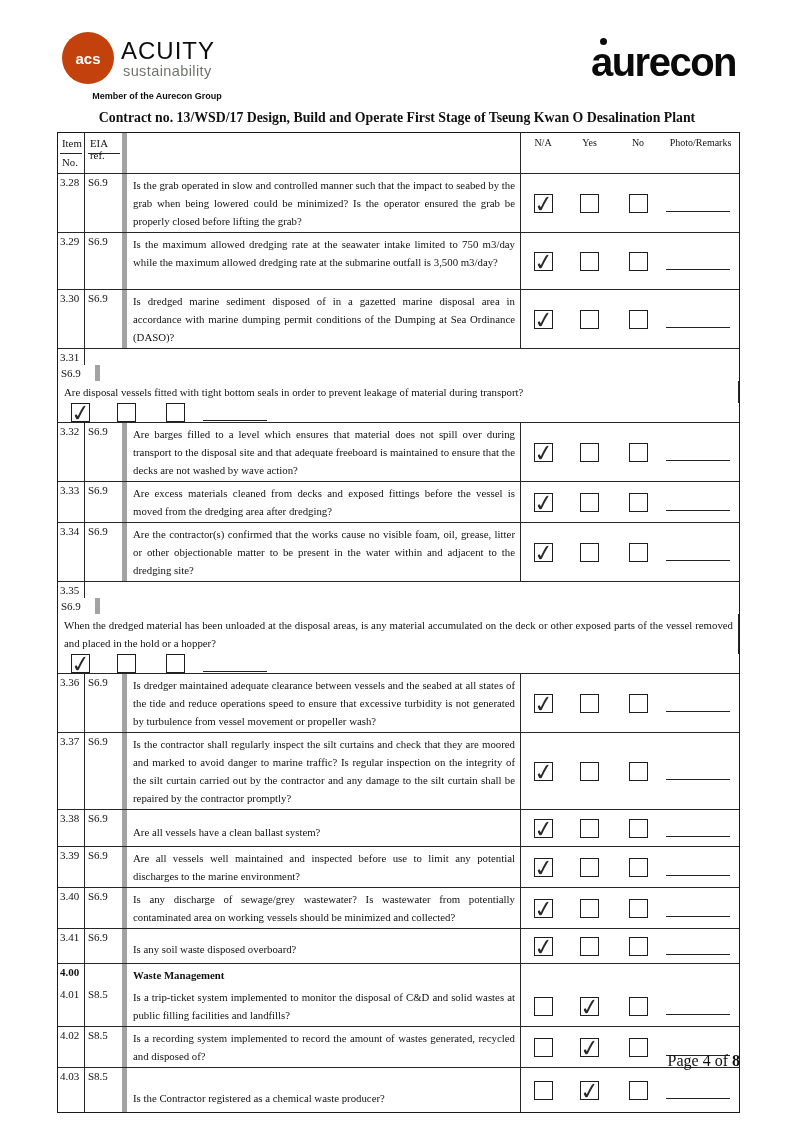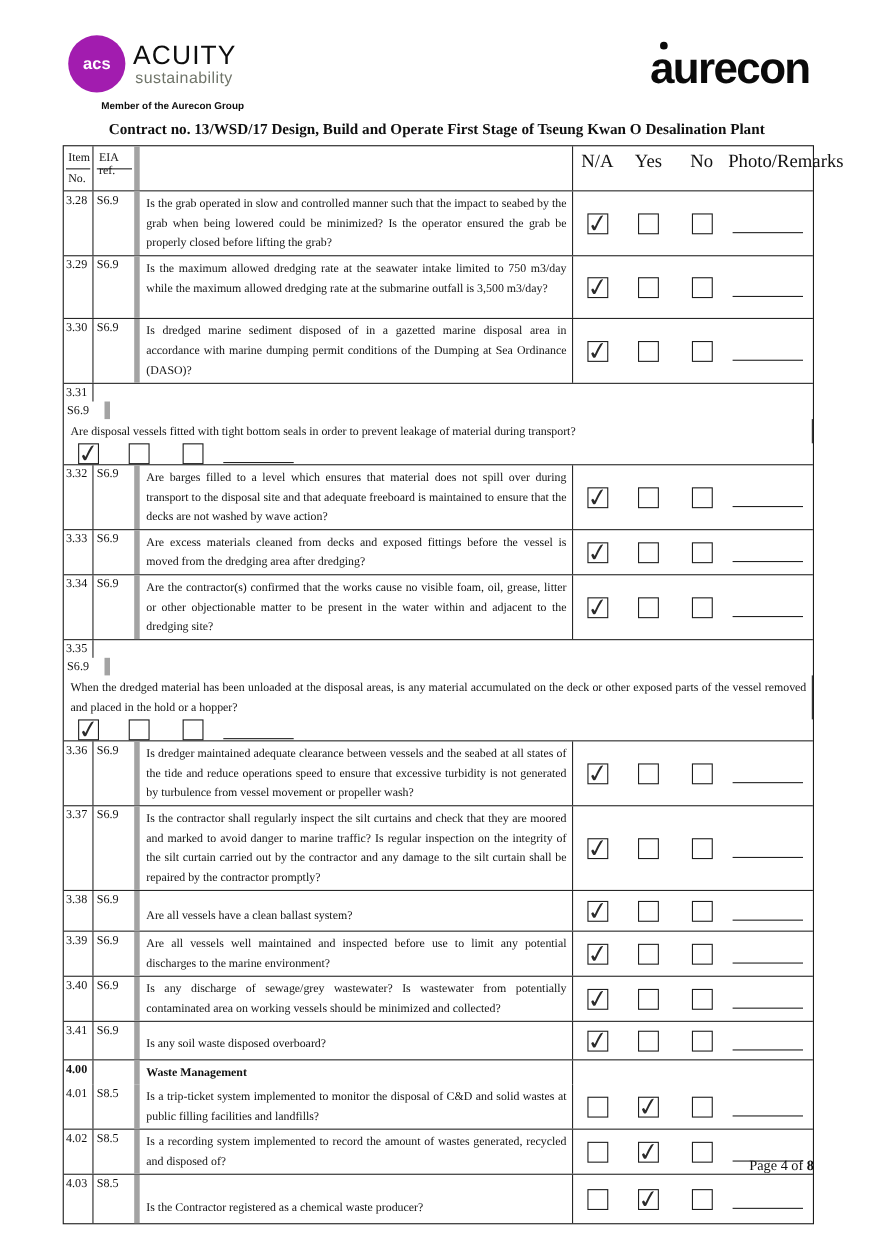--- a/index.html
+++ b/index.html
@@ -5,21 +5,21 @@
   * { margin:0; padding:0; box-sizing:border-box; }
   html,body { background:#fff; }
   body {
     width:794px; height:1123px; position:relative; overflow:hidden;
     font-family:"Liberation Serif", serif; color:#111;
   }
   
   .doc-header { display:flex; justify-content:space-between; align-items:flex-start; padding:32px 58px 0 62px; }
   .acuity-top { display:flex; align-items:center; gap:7px; }
   .acs-circle {
-    width:52px; height:52px; border-radius:50%; background:#a21caf; color:#fff;
+    width:52px; height:52px; border-radius:50%; background:#c2410c; color:#fff;
     display:flex; flex-direction:column; align-items:center; justify-content:center;
     font-family:"Liberation Sans", sans-serif; font-weight:bold; font-size:15px; line-height:13px;
   }
   .acs-circle span { display:block; }
   .acuity-name { font-family:"Liberation Sans", sans-serif; font-weight:normal; font-size:24px; letter-spacing:1px; color:#0d0d0d; line-height:25px; }
   .acuity-sub  { font-family:"Liberation Sans", sans-serif; font-size:14.5px; color:#70756a; letter-spacing:0.4px; line-height:16px; margin-left:2px; }
   .acuity-member { font-family:"Liberation Sans", sans-serif; font-weight:bold; font-size:9px; color:#0d0d0d; margin-top:7px; text-align:center; width:190px; }
   .aurecon { position:relative; font-family:"Liberation Sans", sans-serif; font-weight:bold; font-size:40px; letter-spacing:-1.5px; color:#0a0a0a; margin-top:10px; line-height:40px; }
   .aurecon-dot { position:absolute; width:7px; height:7px; border-radius:50%; background:#0a0a0a; top:-4px; left:9px; }
   
@@ -38,23 +38,23 @@
   .tick { position:absolute; left:-1px; bottom:-5px; font-size:23px; color:#2a2a2a; transform:rotate(-8deg); font-family:"DejaVu Sans", sans-serif; }
   .remark-line { width:64px; height:1px; background:#222; margin-top:16px; margin-right:6px; }
   .section .c-q { font-weight:bold; text-align:left; }
   .section .c-item { font-weight:bold; }
   .vbottom .c-q { display:flex; flex-direction:column; justify-content:flex-end; padding-bottom:5px; }
   
   .thead { min-height:40px; font-size:11.5px; }
   .thead .hdr-top { height:19px; border-bottom:1px solid #262626; padding:2px 2px 0 2px; font-size:10.8px; }
   .thead .hdr-bot { padding:2px 2px 0 2px; font-size:10.8px; }
   .hdr-labels { align-items:start; }
-  .hdr-labels .hl { text-align:center; padding-top:4px; font-size:17px; }
+  .hdr-labels .hl { text-align:center; padding-top:4px; font-size:10px; }
   
-  .page-footer { position:absolute; top:1052px; right:54px; font-size:13px; }
+  .page-footer { position:absolute; top:1052px; right:54px; font-size:16px; }
   .page-footer b { font-weight:bold; }
 </style>
 </head>
 <body>
 
 <div class="page">
 
   <div class="doc-header">
     <div class="acuity">
       <div class="acuity-top">

